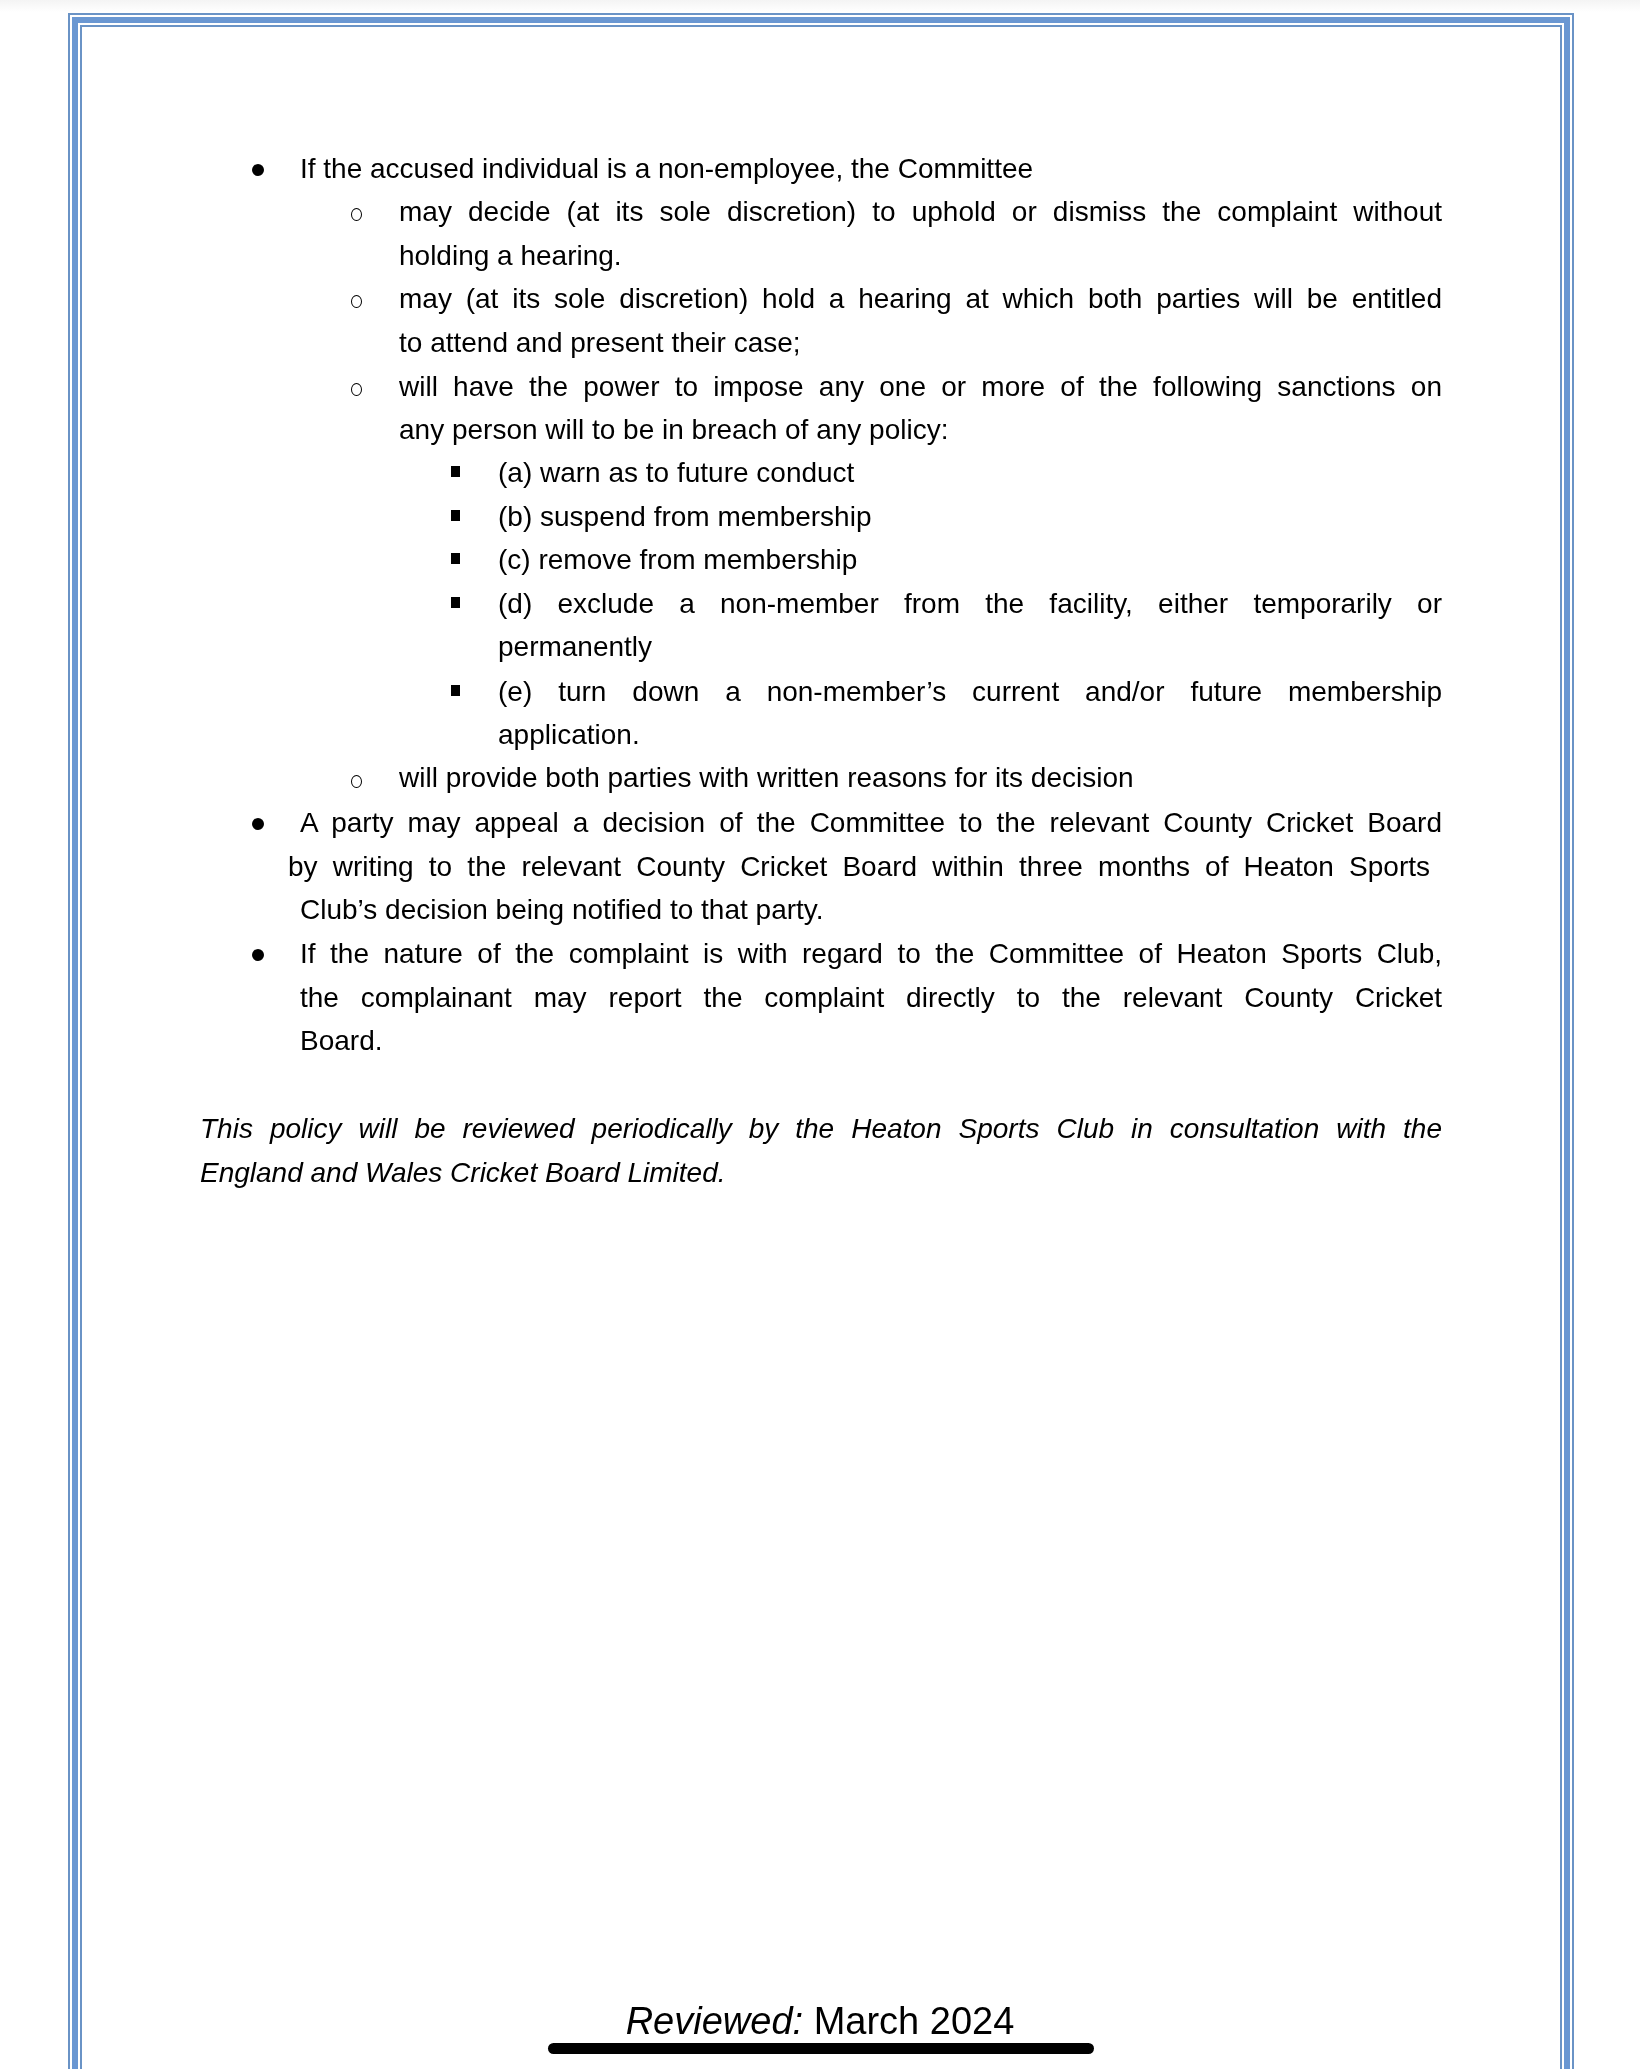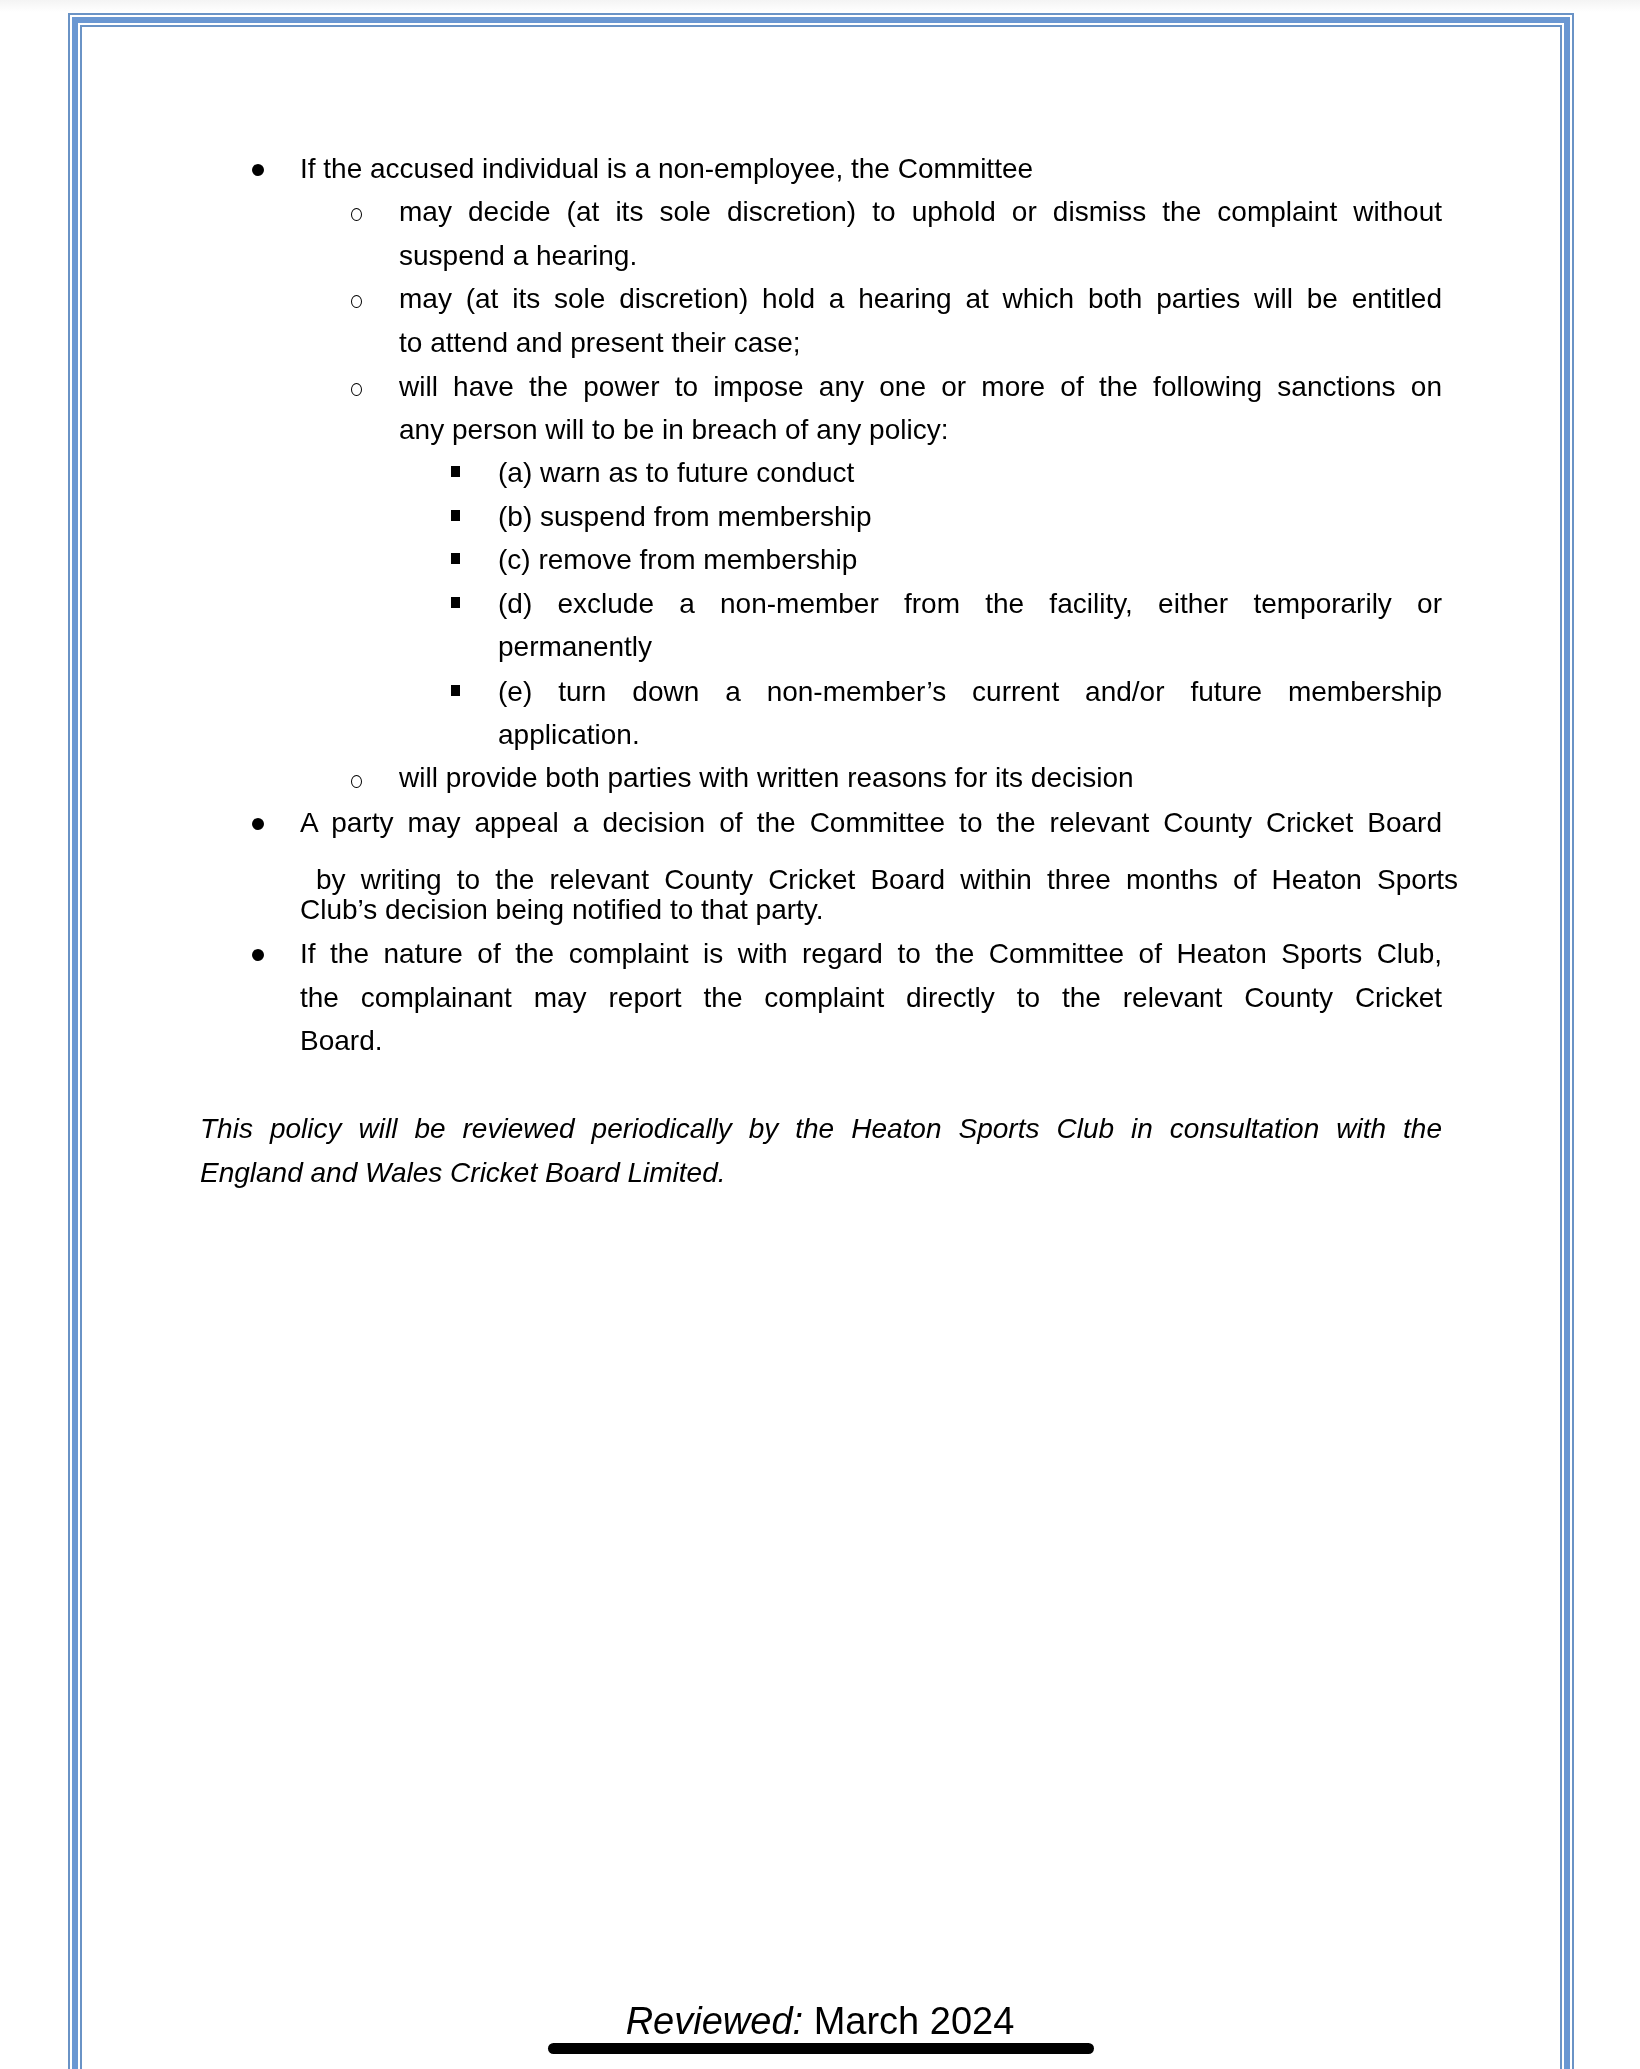--- a/index.html
+++ b/index.html
@@ -63,21 +63,21 @@
 <div class="border-mid"></div>
 <div class="border-inner"></div>
 
 <div class="content">
 
   <div class="dot" style="left:252px;top:164px;"></div>
   <div class="line" style="left:300px;top:152px;text-align:center;">If the accused individual is a non-employee, the Committee</div>
 
   <div class="circ" style="left:351px;top:208px;"></div>
   <div class="line just" style="left:399px;top:195px;width:1043px;">may decide (at its sole discretion) to uphold or dismiss the complaint without</div>
-  <div class="line" style="left:399px;top:239px;">suspend a hearing.</div>
+  <div class="line" style="left:399px;top:239px;">holding a hearing.</div>
 
   <div class="circ" style="left:351px;top:295px;"></div>
   <div class="line just" style="left:399px;top:282px;width:1043px;">may (at its sole discretion) hold a hearing at which both parties will be entitled</div>
   <div class="line" style="left:399px;top:326px;">to attend and present their case;</div>
 
   <div class="circ" style="left:351px;top:383px;"></div>
   <div class="line just" style="left:399px;top:370px;width:1043px;">will have the power to impose any one or more of the following sanctions on</div>
   <div class="line" style="left:399px;top:413px;">any person will to be in breach of any policy:</div>
 
   <div class="sq" style="left:451px;top:466px;"></div>
@@ -95,21 +95,21 @@
 
   <div class="sq" style="left:451px;top:685px;"></div>
   <div class="line just" style="left:498px;top:675px;width:944px;">(e) turn down a non-member’s current and/or future membership</div>
   <div class="line" style="left:498px;top:718px;">application.</div>
 
   <div class="circ" style="left:351px;top:775px;"></div>
   <div class="line" style="left:399px;top:761px;">will provide both parties with written reasons for its decision</div>
 
   <div class="dot" style="left:252px;top:818px;"></div>
   <div class="line just" style="left:300px;top:806px;width:1142px;">A party may appeal a decision of the Committee to the relevant County Cricket Board</div>
-  <div class="line just" style="left:316px;top:850px;width:1142px;margin-top:13px;">by writing to the relevant County Cricket Board within three months of Heaton Sports</div>
+  <div class="line just" style="left:288px;top:850px;width:1142px;">by writing to the relevant County Cricket Board within three months of Heaton Sports</div>
   <div class="line" style="left:300px;top:893px;">Club’s decision being notified to that party.</div>
 
   <div class="dot" style="left:252px;top:949px;"></div>
   <div class="line just" style="left:300px;top:937px;width:1142px;">If the nature of the complaint is with regard to the Committee of Heaton Sports Club,</div>
   <div class="line just" style="left:300px;top:981px;width:1142px;">the complainant may report the complaint directly to the relevant County Cricket</div>
   <div class="line" style="left:300px;top:1024px;">Board.</div>
 
   <div class="line just italic" style="left:200px;top:1112px;width:1242px;">This policy will be reviewed periodically by the Heaton Sports Club in consultation with the</div>
   <div class="line italic" style="left:200px;top:1156px;">England and Wales Cricket Board Limited.</div>
 

